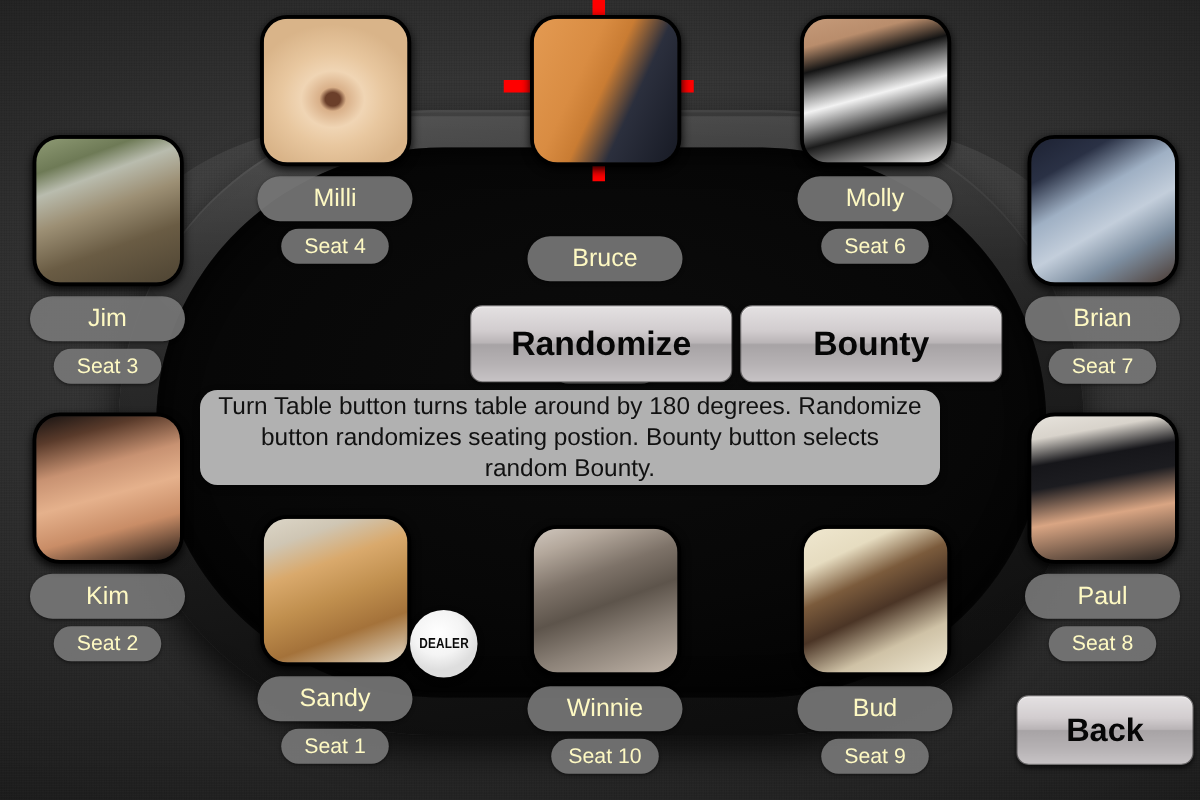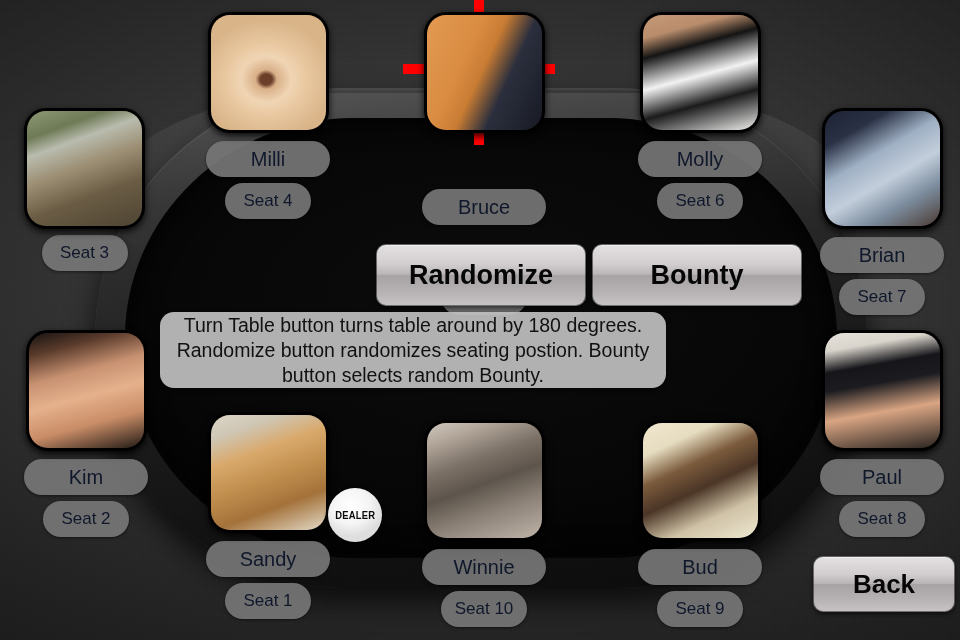--- a/index.html
+++ b/index.html
@@ -53,28 +53,28 @@
     width:115px;height:115px;border-radius:22px;
     border:3px solid #000;
     box-shadow:0 3px 7px rgba(0,0,0,.85);
     overflow:hidden;position:relative;background:#111;
   }
   .avatar .ph{position:absolute;inset:0;}
   .pill{
     margin-top:8px;
     border-radius:999px;
     background:rgba(118,118,118,.92);
-    color:#0f172a;
+    color:#fef9c3;
     display:flex;align-items:center;justify-content:center;
     text-align:center;
     box-shadow:0 1px 3px rgba(0,0,0,.5);
     white-space:nowrap;
   }
   .pill-name{width:124px;height:36px;font-size:20px;}
-  .pill-seat{width:86px;height:36px;font-size:17px;margin-top:6px;}
+  .pill-seat{width:86px;height:28px;font-size:17px;margin-top:6px;}
 
   
   .bounty-mark{
     position:absolute;left:50%;top:50%;transform:translate(-50%,-50%);
     width:160px;height:160px;pointer-events:none;
   }
 
   
   .dealer-chip{
     position:absolute;width:54px;height:54px;border-radius:50%;
@@ -100,21 +100,21 @@
     font-weight:700;
     cursor:pointer;
   }
   #btn-turn{left:160px;top:244px;width:208px;height:60px;font-size:27px;}
   #btn-random{left:376px;top:244px;width:208px;height:60px;font-size:27px;}
   #btn-bounty{left:592px;top:244px;width:208px;height:60px;font-size:27px;}
   #btn-back{left:800px;top:556px;width:140px;height:54px;font-size:26px;margin-left:13px;}
 
   
   .info{
-    position:absolute;left:160px;top:312px;width:506px;height:76px;
+    position:absolute;left:160px;top:312px;width:592px;height:76px;
     border-radius:14px;
     background:rgba(190,190,190,.93);
     color:#111;
     font-size:19.5px;line-height:25px;
     display:flex;align-items:center;justify-content:center;
     text-align:center;padding:0 14px;box-sizing:border-box;
     box-shadow:0 2px 5px rgba(0,0,0,.55);
   }
 </style>
 </head>
@@ -131,20 +131,21 @@
     <div class="table-felt"></div>
   </div>
 
   <div class="bg-vig"></div>
 
   <div id="seat-layer">
       <div class="seat" style="left: 24px; top: 108px;">
         <div class="avatar">
           <div class="ph" style="background: linear-gradient(160deg, rgb(142, 154, 116) 0%, rgb(110, 122, 86) 18%, rgb(185, 188, 174) 30%, rgb(156, 143, 116) 48%, rgb(106, 92, 68) 70%, rgb(78, 68, 51) 100%);"></div>
         </div>
+        <div class="pill pill-name">Jim</div>
         <div class="pill pill-seat">Seat 3</div>
       </div>
       <div class="seat" style="left: 206px; top: 12px;">
         <div class="avatar">
           <div class="ph" style="background: radial-gradient(58% 52% at 48% 56%, rgb(107, 63, 42) 0%, rgb(107, 63, 42) 9%, rgb(217, 176, 137) 16%, rgb(240, 213, 180) 38%, rgb(232, 199, 159) 62%, rgb(217, 180, 137) 100%);"></div>
         </div>
         <div class="pill pill-name">Milli</div>
         <div class="pill pill-seat">Seat 4</div>
       </div>
       <div style="position: absolute; left: 479px; top: 69px; width: 0px; height: 0px;">

